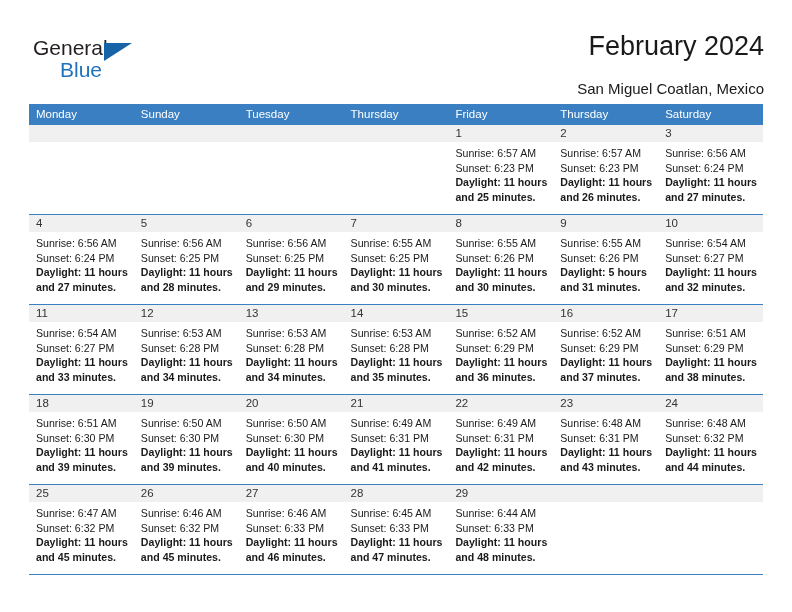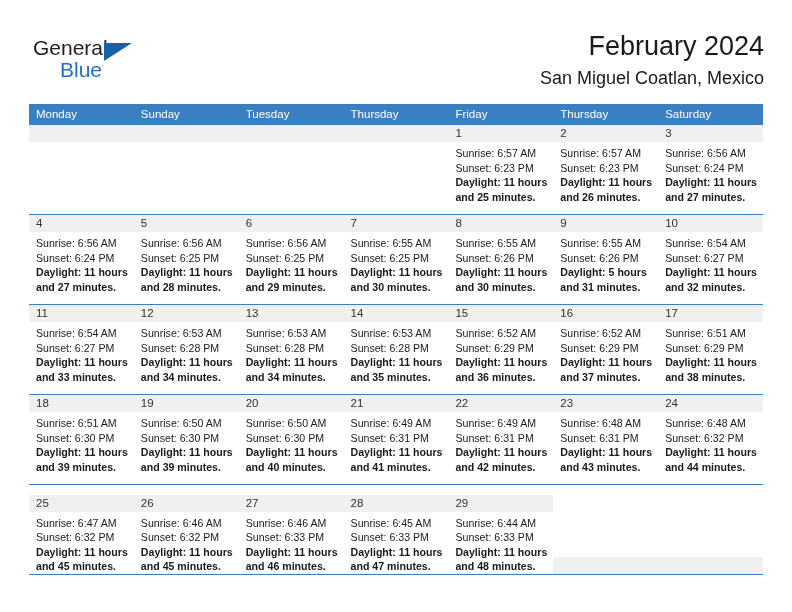--- a/index.html
+++ b/index.html
@@ -71,22 +71,22 @@
     text-align: right;
   }
   .cal-title {
     font-size: 27px;
     color: #1a1a1a;
     font-weight: normal;
     line-height: 32px;
     white-space: nowrap;
   }
   .cal-subtitle {
-    margin-top: 7px;
-    font-size: 18px;
+    margin-top: 18px;
+    font-size: 15px;
     color: #1a1a1a;
     font-weight: normal;
     line-height: 18px;
     white-space: nowrap;
   }
 
   
   .calendar {
     position: absolute;
     left: 29px;
@@ -110,21 +110,20 @@
     overflow: hidden;
   }
   .week {
     display: flex;
     border-bottom: 1px solid #3a7fc1;
     height: 89px;
     background: #ffffff;
   }
   .week:last-child {
     border-bottom: 1px solid #3a7fc1;
-    align-items: flex-end;
   }
   .daycell {
     flex: 1 1 0;
     min-width: 0;
     box-sizing: border-box;
     position: relative;
     background: #ffffff;
     overflow: hidden;
   }
   .daynum-band {

